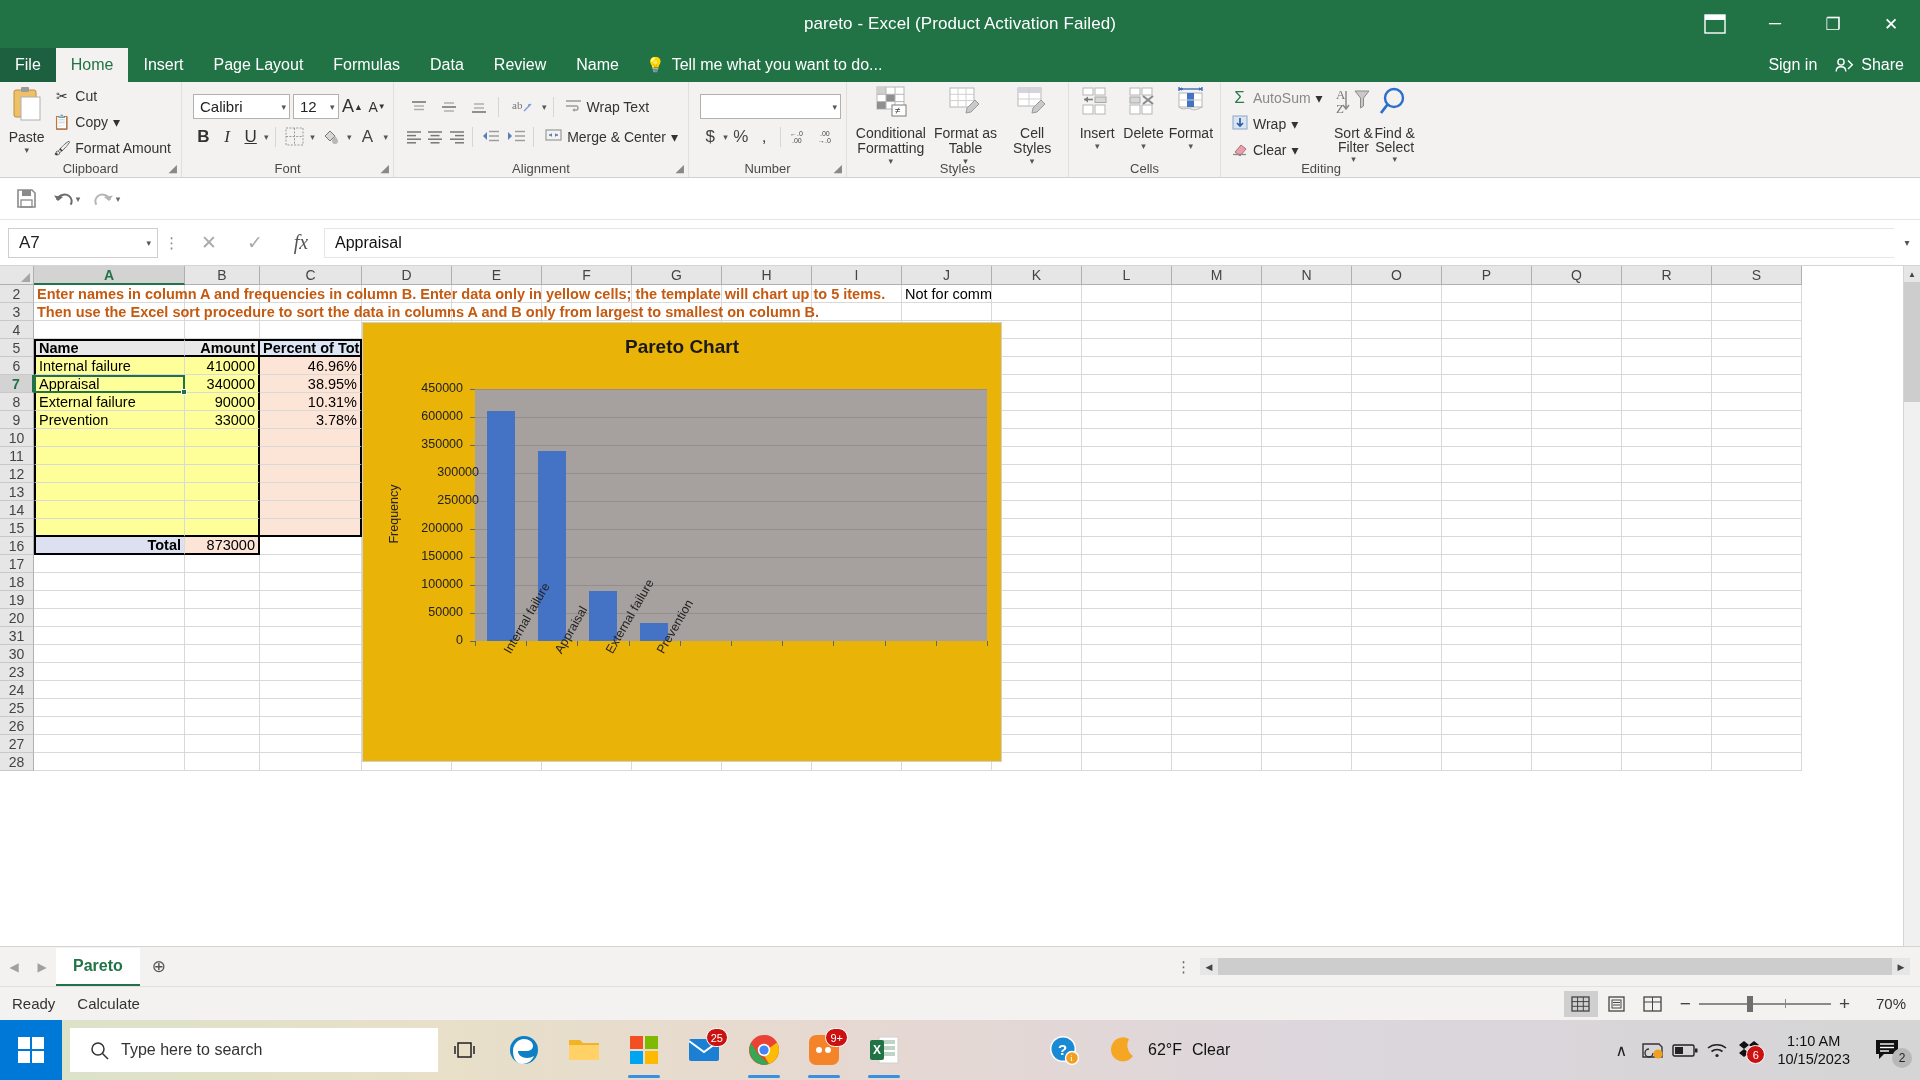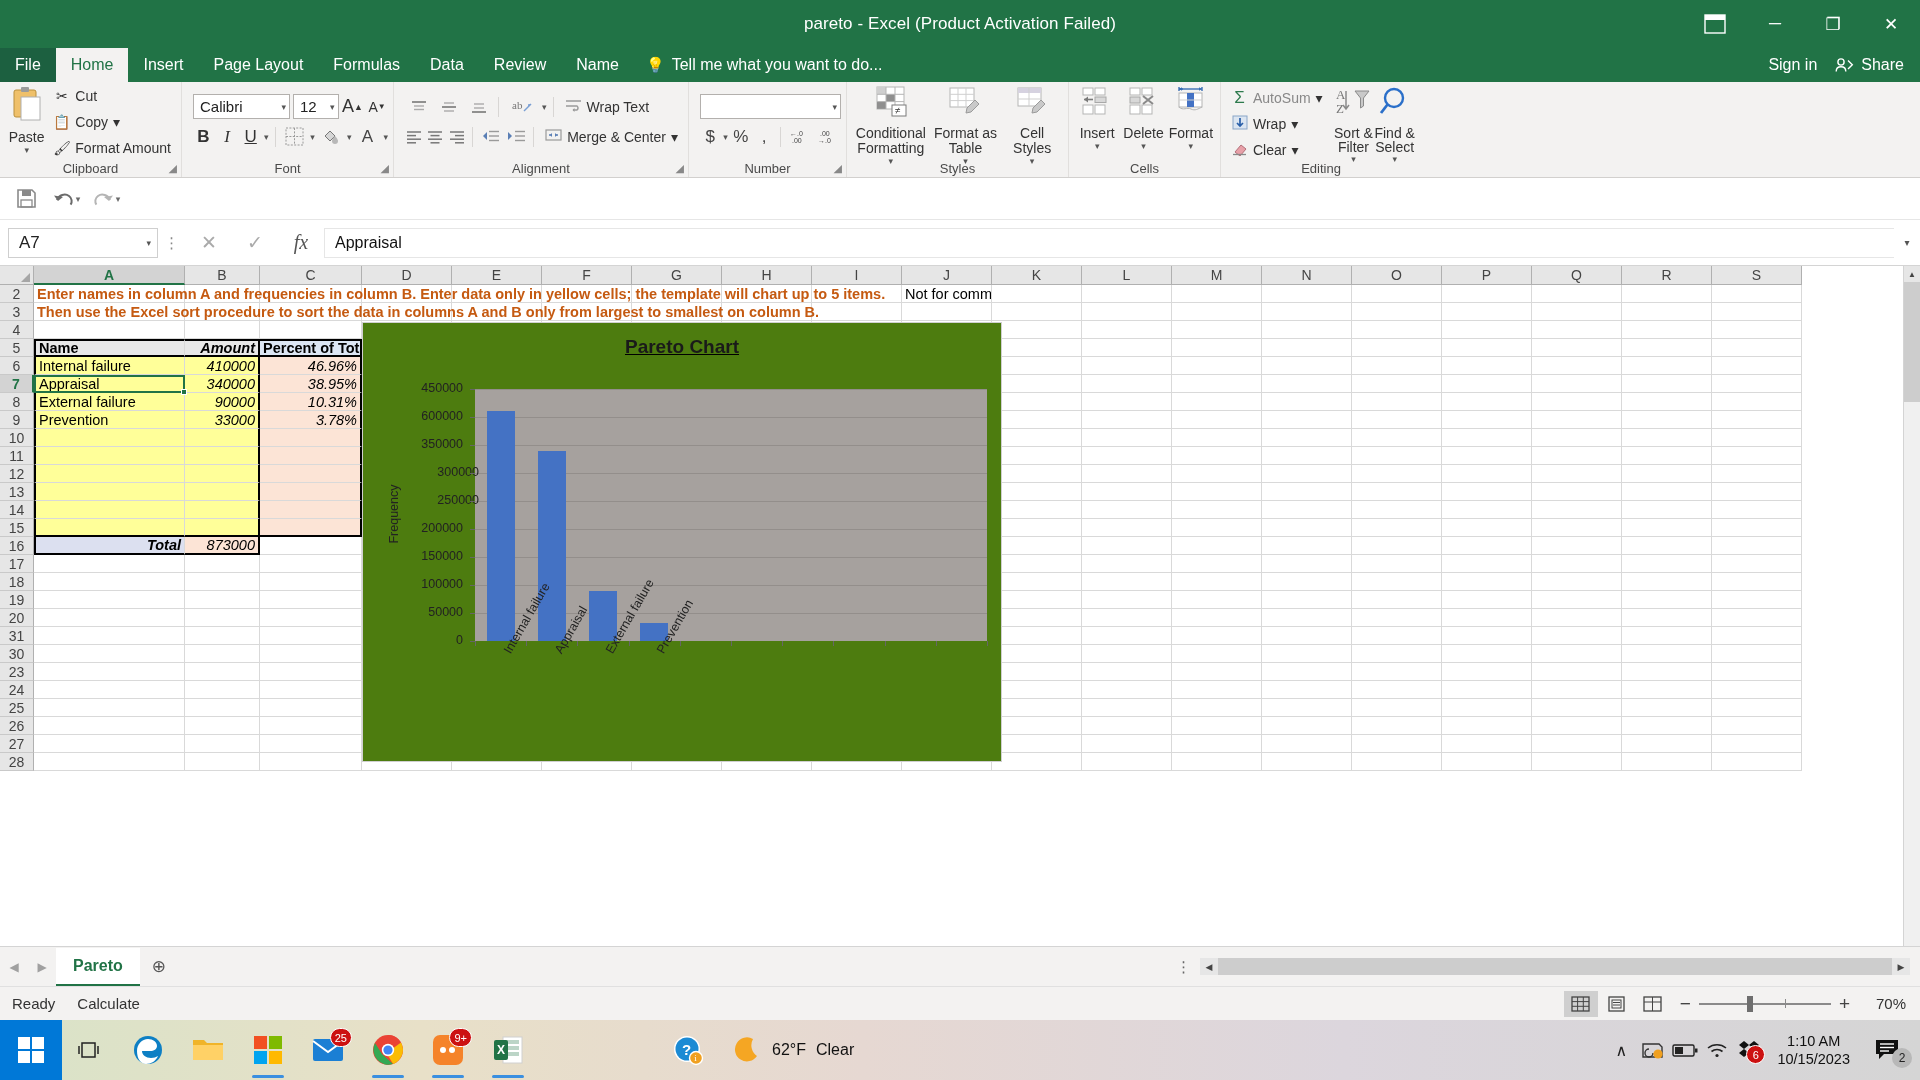--- a/index.html
+++ b/index.html
@@ -140,40 +140,40 @@
     display: flex; align-items: center; justify-content: center; font-size: 14px; color: #444;
   }
   .rh.sel { background: #d3d3d3; color: #217346; font-weight: bold; border-right: 2px solid #217346; }
 
   .cells { position: absolute; top: 19px; left: 34px; }
   .cell {
     position: absolute; border-right: 1px solid #d9d9d9; border-bottom: 1px solid #d9d9d9;
     font-size: 14.5px; color: #000; display: flex; align-items: center;
     padding: 0 3px; overflow: hidden; white-space: nowrap; background: #fff;
   }
-  .cell.r { justify-content: flex-end; font-style: italic; }
+  .cell.r { justify-content: flex-end; }
   .cell.note { color: #C55A11; font-weight: bold; font-size: 14.5px; overflow: visible; z-index: 3; }
   .cell.hdr-name { background: #e8e8e8; font-weight: bold; }
   .cell.hdr-pct { background: #dce6f4; font-weight: bold; }
   .cell.yellow { background: #FFFF99; }
   .cell.peach { background: #FCE4D6; }
   .cell.lav { background: #DCE0F0; font-weight: bold; }
   .cell.bd-l { border-left: 2px solid #000; }
   .cell.bd-r { border-right: 2px solid #000; }
   .cell.bd-t { border-top: 2px solid #000; }
   .cell.bd-b { border-bottom: 2px solid #000; }
   .selbox {
     position: absolute; border: 2px solid #217346; z-index: 6; pointer-events: none;
   }
   .selhandle { position: absolute; width: 6px; height: 6px; background: #217346; border: 1px solid #fff;
     right: -4px; bottom: -4px; }
 
   
   .chartobj {
-    position: absolute; background: #4d7c0f; border: 1px solid #d0d0d0; z-index: 8; text-decoration: underline;
+    position: absolute; background: #eab308; border: 1px solid #d0d0d0; z-index: 8;
   }
   .chart-title { text-align: center; font-size: 19px; font-weight: bold; color: #1a1a1a; margin-top: 13px; }
   .plotarea { position: absolute; background: #a6a19e; }
   .gl { position: absolute; left: 0; width: 100%; height: 1px; background: #938e8b; }
   .ytick { position: absolute; font-size: 12.5px; color: #222; text-align: right; }
   .ytickmark { position: absolute; width: 5px; height: 1px; background: #666; }
   .bar { position: absolute; background: #4472C4; }
   .xlab { position: absolute; font-size: 12.5px; color: #222; white-space: nowrap;
     transform-origin: left top; transform: rotate(-60deg); }
   .xtickmark { position: absolute; width: 1px; height: 5px; background: #666; }
@@ -1460,20 +1460,27 @@
 
   <div class="taskbar">
     <div class="startbtn">
       <span class="winlogo">
           <i></i>
           <i></i>
           <i></i>
           <i></i>
         </span>
     </div>
+    <div class="searchbox">
+      <svg width="19" height="19" viewBox="0 0 19 19">
+          <circle cx="8" cy="8" r="6" fill="none" stroke="#333" stroke-width="1.5"></circle>
+          <line x1="12.5" y1="12.5" x2="18" y2="18" stroke="#333" stroke-width="1.5"></line>
+        </svg>
+      <span>Type here to search</span>
+    </div>
     <div class="taskview">
       <svg width="24" height="20" viewBox="0 0 24 20">
           <rect x="4" y="3" width="13" height="14" fill="none" stroke="#222" stroke-width="1.5"></rect>
           <line x1="1" y1="6" x2="1" y2="14" stroke="#222" stroke-width="1.5"></line>
           <line x1="20" y1="6" x2="20" y2="14" stroke="#222" stroke-width="1.5"></line>
         </svg>
     </div>
 
     <div class="tbicon">
       <svg width="34" height="34" viewBox="0 0 34 34">

